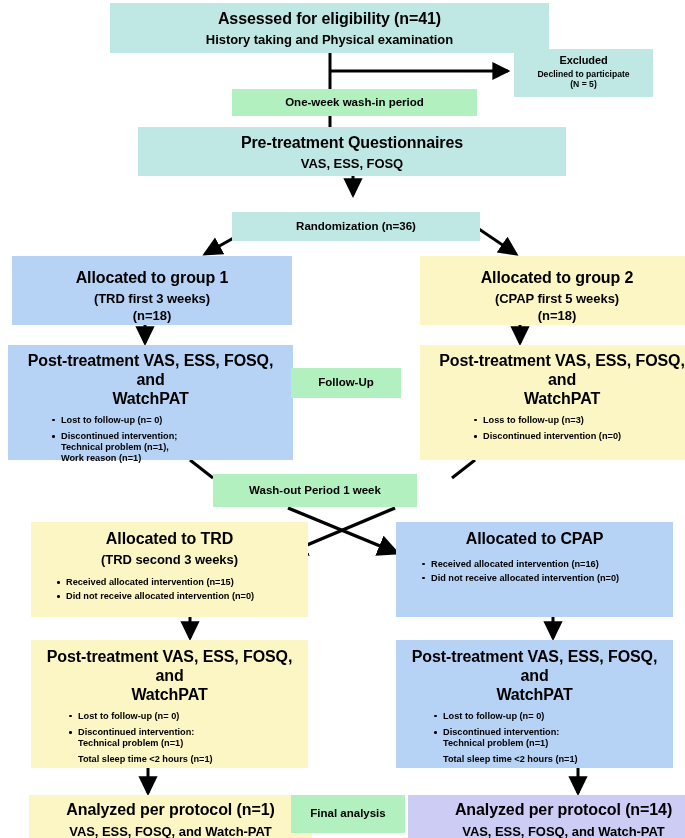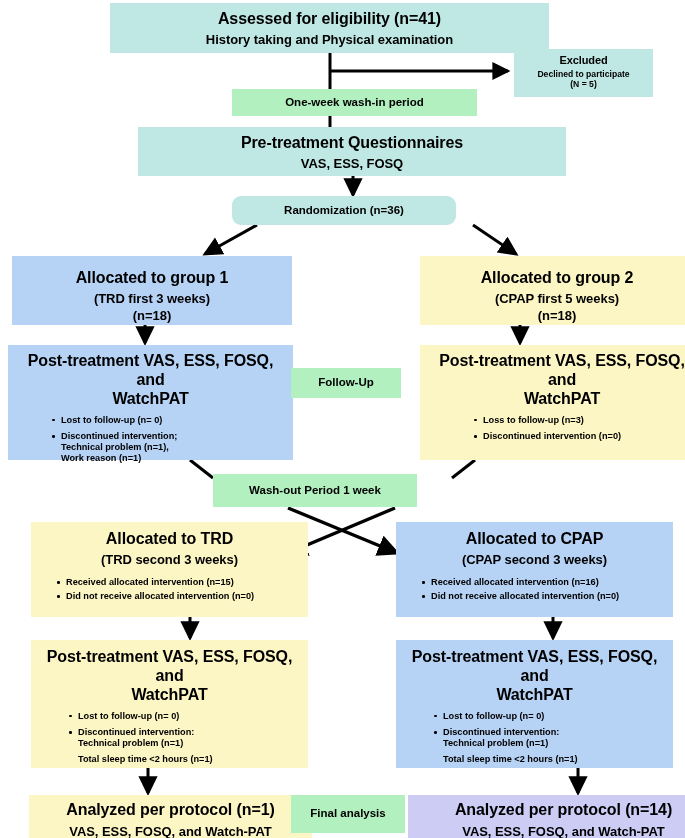--- a/index.html
+++ b/index.html
@@ -143,21 +143,21 @@
 
   <div class="box green banner" style="left:232px; top:89px; width:245px; height:27px;">
     <span>One-week wash-in period</span>
   </div>
 
   <div class="box teal ctr" style="left:138px; top:127px; width:428px; height:49px; padding-top:7px;">
     <div class="title">Pre-treatment Questionnaires</div>
     <div class="sub" style="margin-top:3px;">VAS, ESS, FOSQ</div>
   </div>
 
-  <div class="box teal banner" style="left:232px; top:196px; width:224px; height:29px;border-radius:9px;">
+  <div class="box teal banner" style="left:232px; top:212px; width:248px; height:29px;">
     <span>Randomization (n=36)</span>
   </div>
 
   <div class="box blue ctr" style="left:12px; top:256px; width:280px; height:69px; padding-top:13px;">
     <div class="title">Allocated to group 1</div>
     <div class="sub" style="margin-top:3px;">(TRD first 3 weeks)</div>
     <div class="sub" style="margin-top:2px;">(n=18)</div>
   </div>
 
   <div class="box yellow ctr" style="left:399px; top:256px; width:274px; height:69px; padding-top:13px;">
@@ -210,21 +210,20 @@
         <span>Received allocated intervention (n=15)</span>
       </li>
       <li style="margin-top:3px;">
         <span>Did not receive allocated intervention (n=0)</span>
       </li>
     </ul>
   </div>
 
   <div class="box blue" style="left:396px; top:522px; width:277px; height:95px; padding:8px 8px 0 8px;">
     <div class="title ctr">Allocated to CPAP</div>
-    <div class="sub ctr" style="margin-top:3px;">(CPAP second 3 weeks)</div>
     <ul class="bullets" style="margin-left:16px; margin-top:10px;">
       <li>
         <span>Received allocated intervention (n=16)</span>
       </li>
       <li style="margin-top:3px;">
         <span>Did not receive allocated intervention (n=0)</span>
       </li>
     </ul>
   </div>
 

